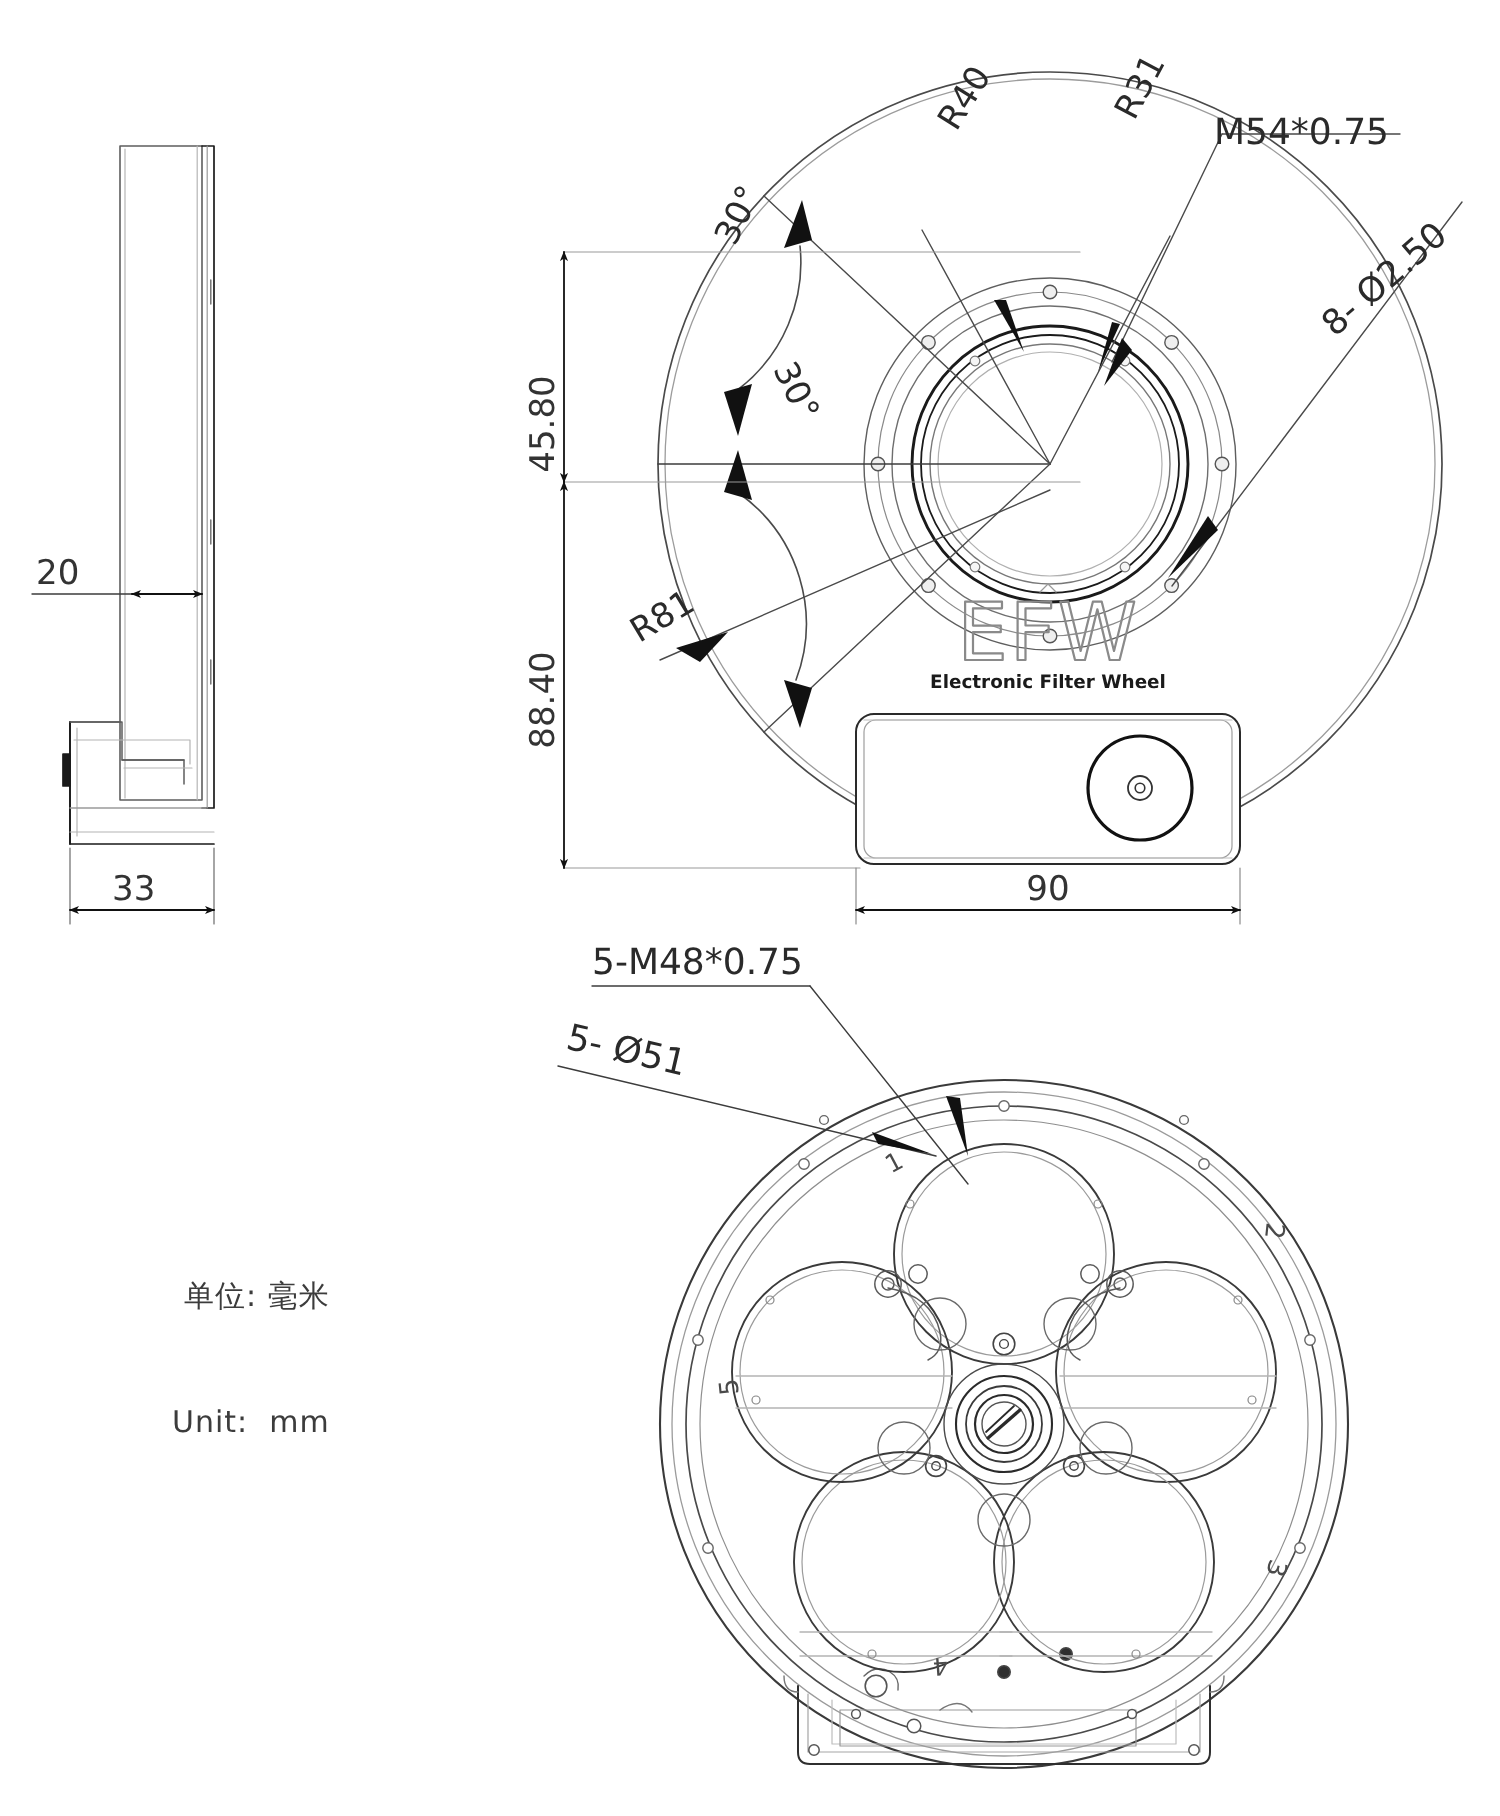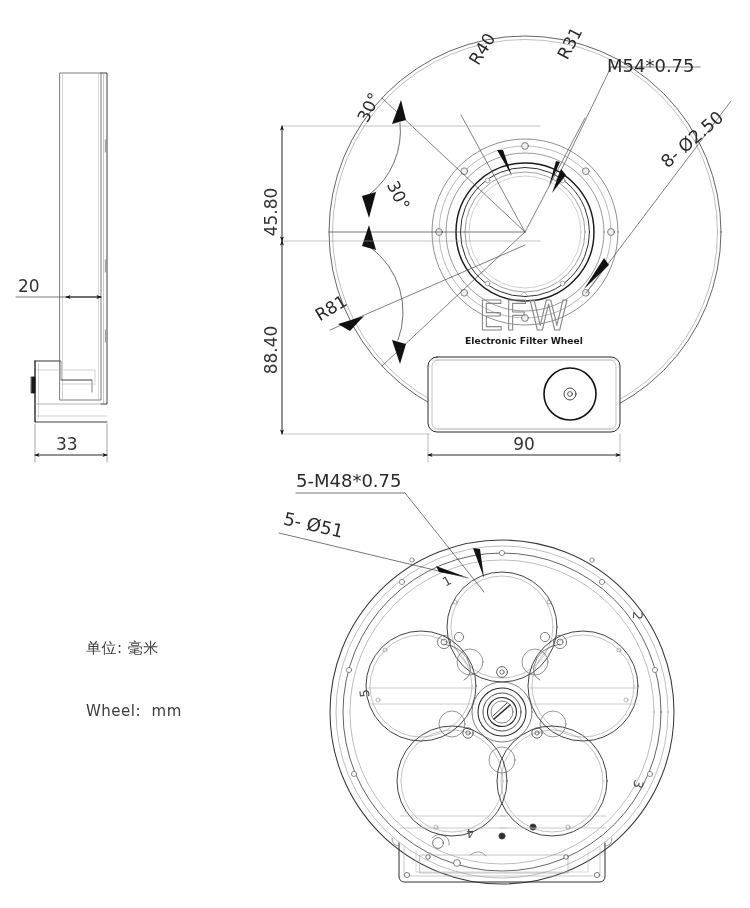--- a/index.html
+++ b/index.html
@@ -15,20 +15,21 @@
   #sheet svg{display:block;position:absolute;top:0;left:0;}
   .unit-block{
     position:absolute;
     left:86px; top:596px;
     font-size:15px;
     line-height:21px;
     color:#3c3c3c;
     letter-spacing:0.5px;
     white-space:pre;
     font-family:"DejaVu Sans", sans-serif;
+    text-align:right;
   }
   .unit-block div{display:block;}
 </style>
 </head>
 <body>
 
 <div id="sheet">
 
 <svg width="750" height="908" viewBox="0 0 750 908" xmlns="http://www.w3.org/2000/svg">
   <defs>
@@ -306,16 +307,16 @@
     <line x1="279" y1="533" x2="468" y2="578" stroke="#3c3c3c" stroke-width="0.7"></line>
     <path d="M436,566 L466,577 L439,572 Z" fill="#111" stroke="none"></path>
     <text transform="translate(312,531) rotate(13)" font-family="DejaVu Sans, sans-serif" font-size="18" fill="#2a2a2a" stroke="none" text-anchor="middle">5- Ø51</text>
   </g>
 
   </g>
 </svg>
 
 <div class="unit-block">
   <div>单位: 毫米</div>
-  <div>Wheel:  mm</div>
+  <div>Unit:  mm</div>
 </div>
 
 </div>
 
 </body></html>

